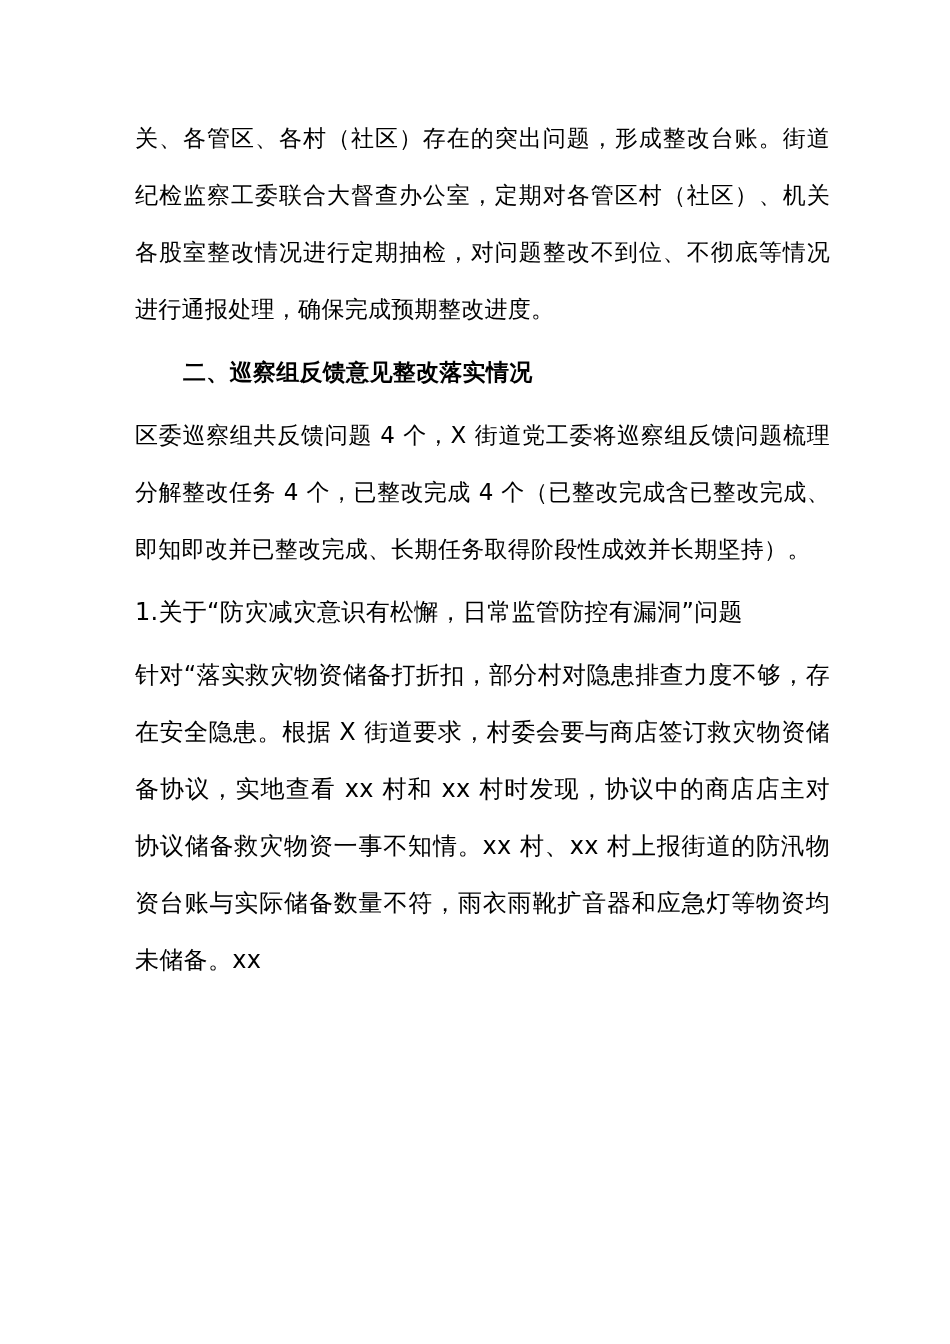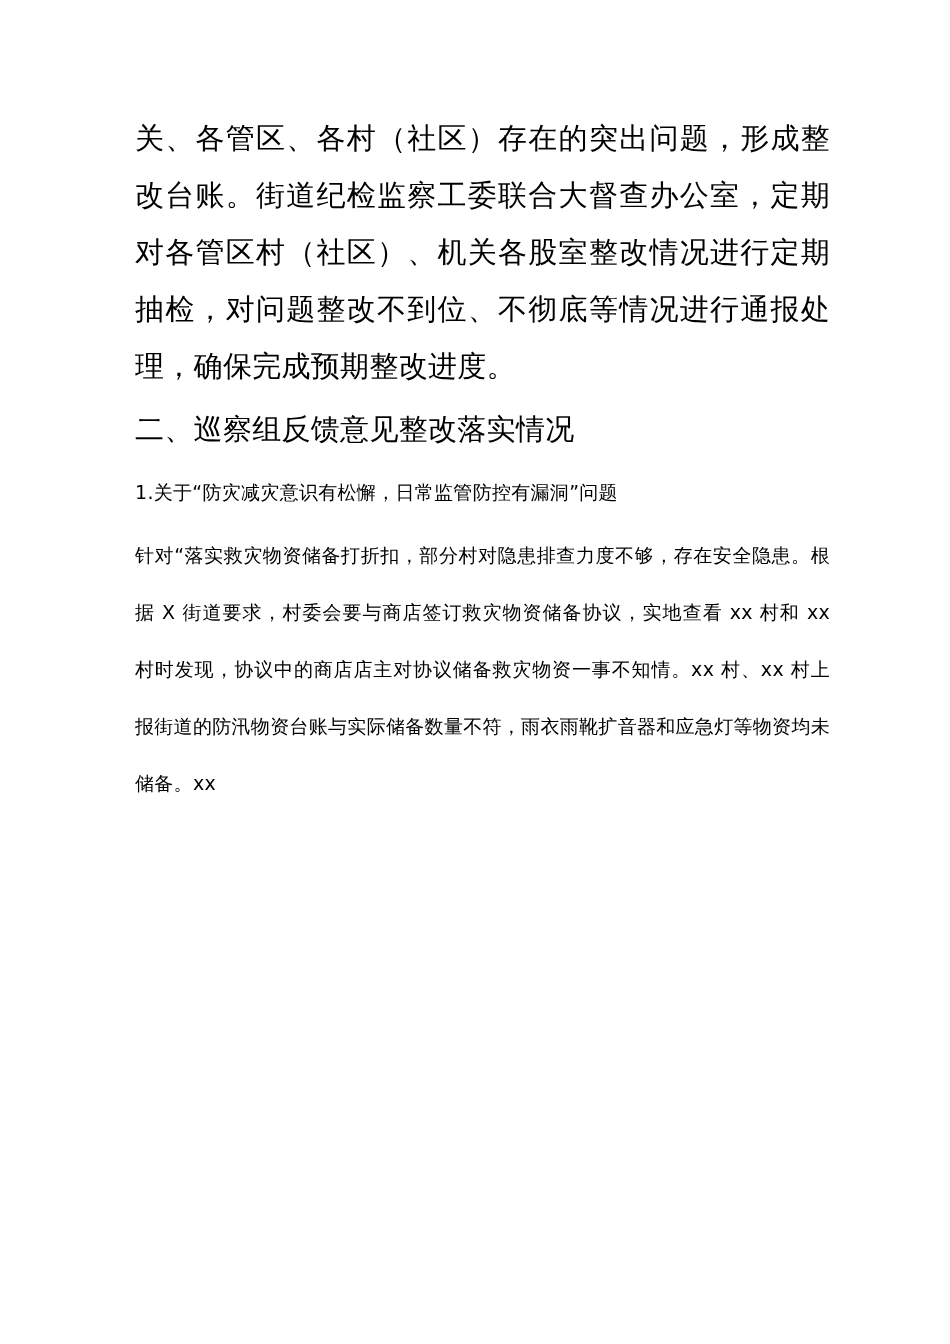--- a/index.html
+++ b/index.html
@@ -18,38 +18,40 @@
     min-height: 1344px;
     box-sizing: border-box;
     padding: 110px 120px 60px 135px;
     background: #ffffff;
   }
   .doc-body {
     display: block;
   }
   p.para {
     margin: 0 0 6px 0;
-    font-size: 29px;
+    font-size: 23px;
     line-height: 57px;
     text-align: justify;
     text-justify: inter-ideograph;
     letter-spacing: 0.3px;
     color: #000000;
     word-break: break-all;
   }
   p.para.heading {
-    font-weight: normal;
+    font-weight: bold;
+    margin-left: 48px;
   }
   p.para.small {
-    font-size: 19px;
+    font-size: 24px;
   }
 </style>
 </head>
 <body>
 
 <div class="page">
   <div class="doc-body">
     <p class="para">关、各管区、各村（社区）存在的突出问题，形成整改台账。街道纪检监察工委联合大督查办公室，定期对各管区村（社区）、机关各股室整改情况进行定期抽检，对问题整改不到位、不彻底等情况进行通报处理，确保完成预期整改进度。</p>
     <p class="para heading">二、巡察组反馈意见整改落实情况</p>
+    <p class="para">区委巡察组共反馈问题 4 个，X 街道党工委将巡察组反馈问题梳理分解整改任务 4 个，已整改完成 4 个（已整改完成含已整改完成、即知即改并已整改完成、长期任务取得阶段性成效并长期坚持）。</p>
     <p class="para small">1.关于“防灾减灾意识有松懈，日常监管防控有漏洞”问题</p>
     <p class="para small">针对“落实救灾物资储备打折扣，部分村对隐患排查力度不够，存在安全隐患。根据 X 街道要求，村委会要与商店签订救灾物资储备协议，实地查看 xx 村和 xx 村时发现，协议中的商店店主对协议储备救灾物资一事不知情。xx 村、xx 村上报街道的防汛物资台账与实际储备数量不符，雨衣雨靴扩音器和应急灯等物资均未储备。xx</p>
   </div>
 </div>
 
 </body></html>

